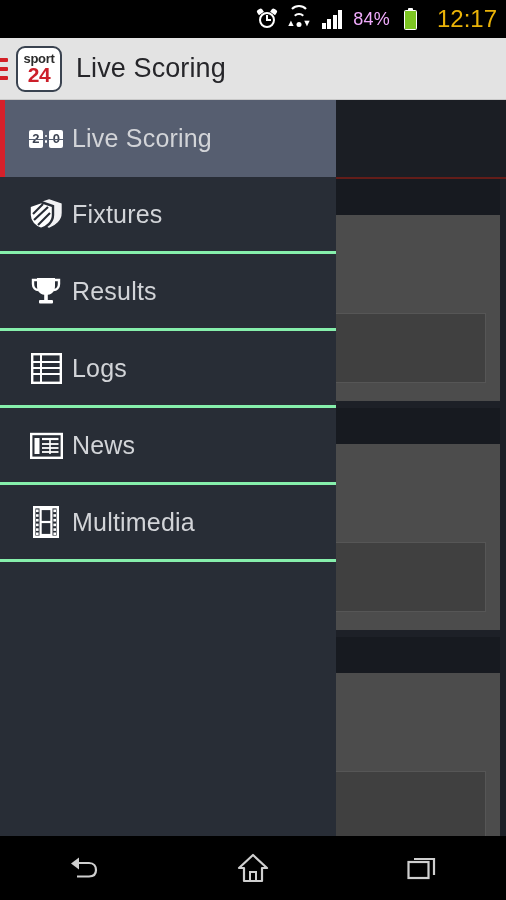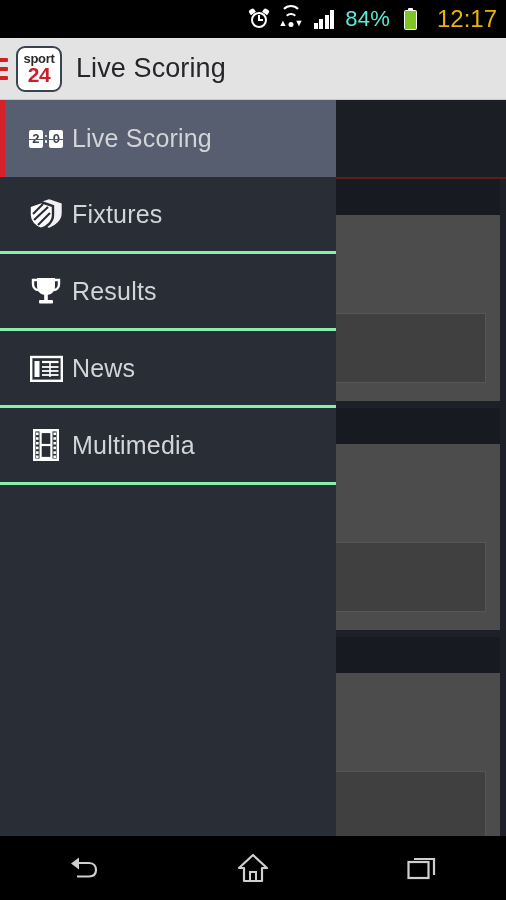--- a/index.html
+++ b/index.html
@@ -19,21 +19,21 @@
   
   .statusbar {
     position:absolute; top:0; left:0;
     width:506px; height:38px;
     background:#000;
     display:flex; align-items:center; justify-content:flex-end;
     padding-right:9px;
   }
   .sb-item { display:flex; align-items:center; margin-left:11px; }
   .sb-text {
-    color:#5eead4; font-size:22px; letter-spacing:0.2px;
+    color:#f0abfc; font-size:18px; letter-spacing:0.2px;
     line-height:1;
   }
   .sb-time { color:#eab308; font-size:24px; margin-left:9px; line-height:1; }
 
   
   .ic-alarm { position:relative; width:20px; height:20px; }
   .ic-alarm .face {
     position:absolute; left:2px; top:3px;
     width:16px; height:16px; border-radius:50%;
     border:2.3px solid #fff;
@@ -376,20 +376,32 @@
           <path d="M7 3 H25 V11 C25 17 21 20 16 20 C11 20 7 17 7 11 Z" fill="#ffffff"></path>
           <path d="M7 5 H3 V9 C3 13 5.5 15 8.5 15" fill="none" stroke="#ffffff" stroke-width="2.4"></path>
           <path d="M25 5 H29 V9 C29 13 26.5 15 23.5 15" fill="none" stroke="#ffffff" stroke-width="2.4"></path>
           <rect x="14.2" y="19" width="3.6" height="6" fill="#ffffff"></rect>
           <rect x="9" y="25" width="14" height="3.4" rx="1" fill="#ffffff"></rect>
         </svg>
       </span>
       <span class="nav-label">Results</span>
     </div>
 
+    <div class="nav-item">
+      <span class="nav-icon">
+        <svg width="31" height="31" viewBox="0 0 31 31">
+          <rect x="1.2" y="1.2" width="28.6" height="28.6" fill="none" stroke="#ffffff" stroke-width="2.4"></rect>
+          <line x1="1.2" y1="9" x2="29.8" y2="9" stroke="#ffffff" stroke-width="2"></line>
+          <line x1="1.2" y1="15" x2="29.8" y2="15" stroke="#ffffff" stroke-width="2"></line>
+          <line x1="1.2" y1="21" x2="29.8" y2="21" stroke="#ffffff" stroke-width="2"></line>
+          <line x1="10" y1="1.2" x2="10" y2="29.8" stroke="#ffffff" stroke-width="2"></line>
+        </svg>
+      </span>
+      <span class="nav-label">Logs</span>
+    </div>
 
     <div class="nav-item">
       <span class="nav-icon">
         <svg width="33" height="28" viewBox="0 0 33 28">
           <rect x="1.2" y="3" width="30.6" height="23.8" fill="none" stroke="#ffffff" stroke-width="2.4"></rect>
           <rect x="4.5" y="7" width="5" height="16" fill="#ffffff"></rect>
           <line x1="12" y1="8" x2="28.5" y2="8" stroke="#ffffff" stroke-width="2.2"></line>
           <line x1="12" y1="13" x2="28.5" y2="13" stroke="#ffffff" stroke-width="1.8"></line>
           <line x1="12" y1="17" x2="28.5" y2="17" stroke="#ffffff" stroke-width="1.8"></line>
           <line x1="12" y1="21" x2="28.5" y2="21" stroke="#ffffff" stroke-width="1.8"></line>

